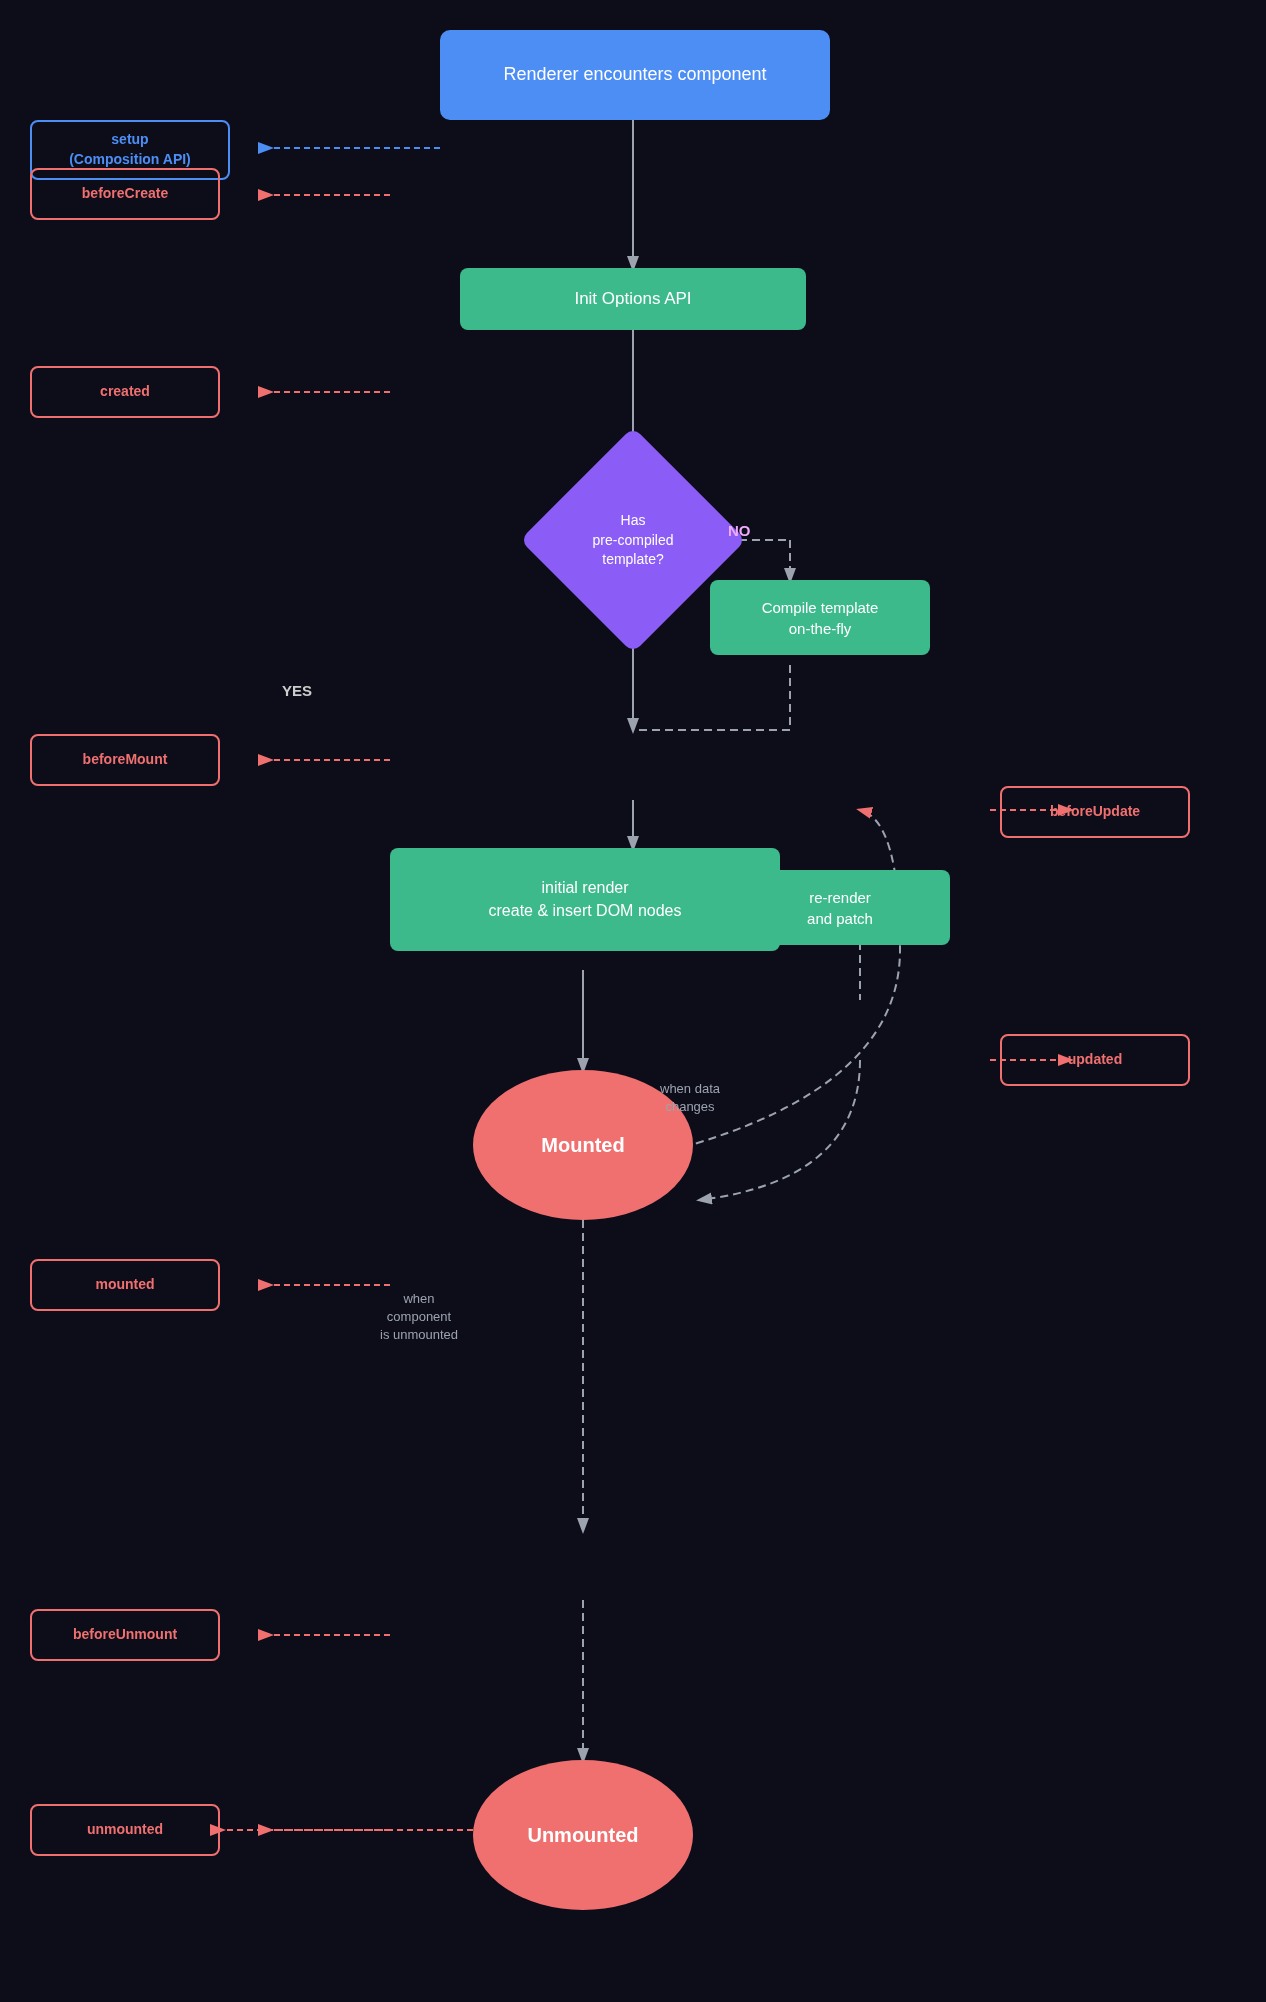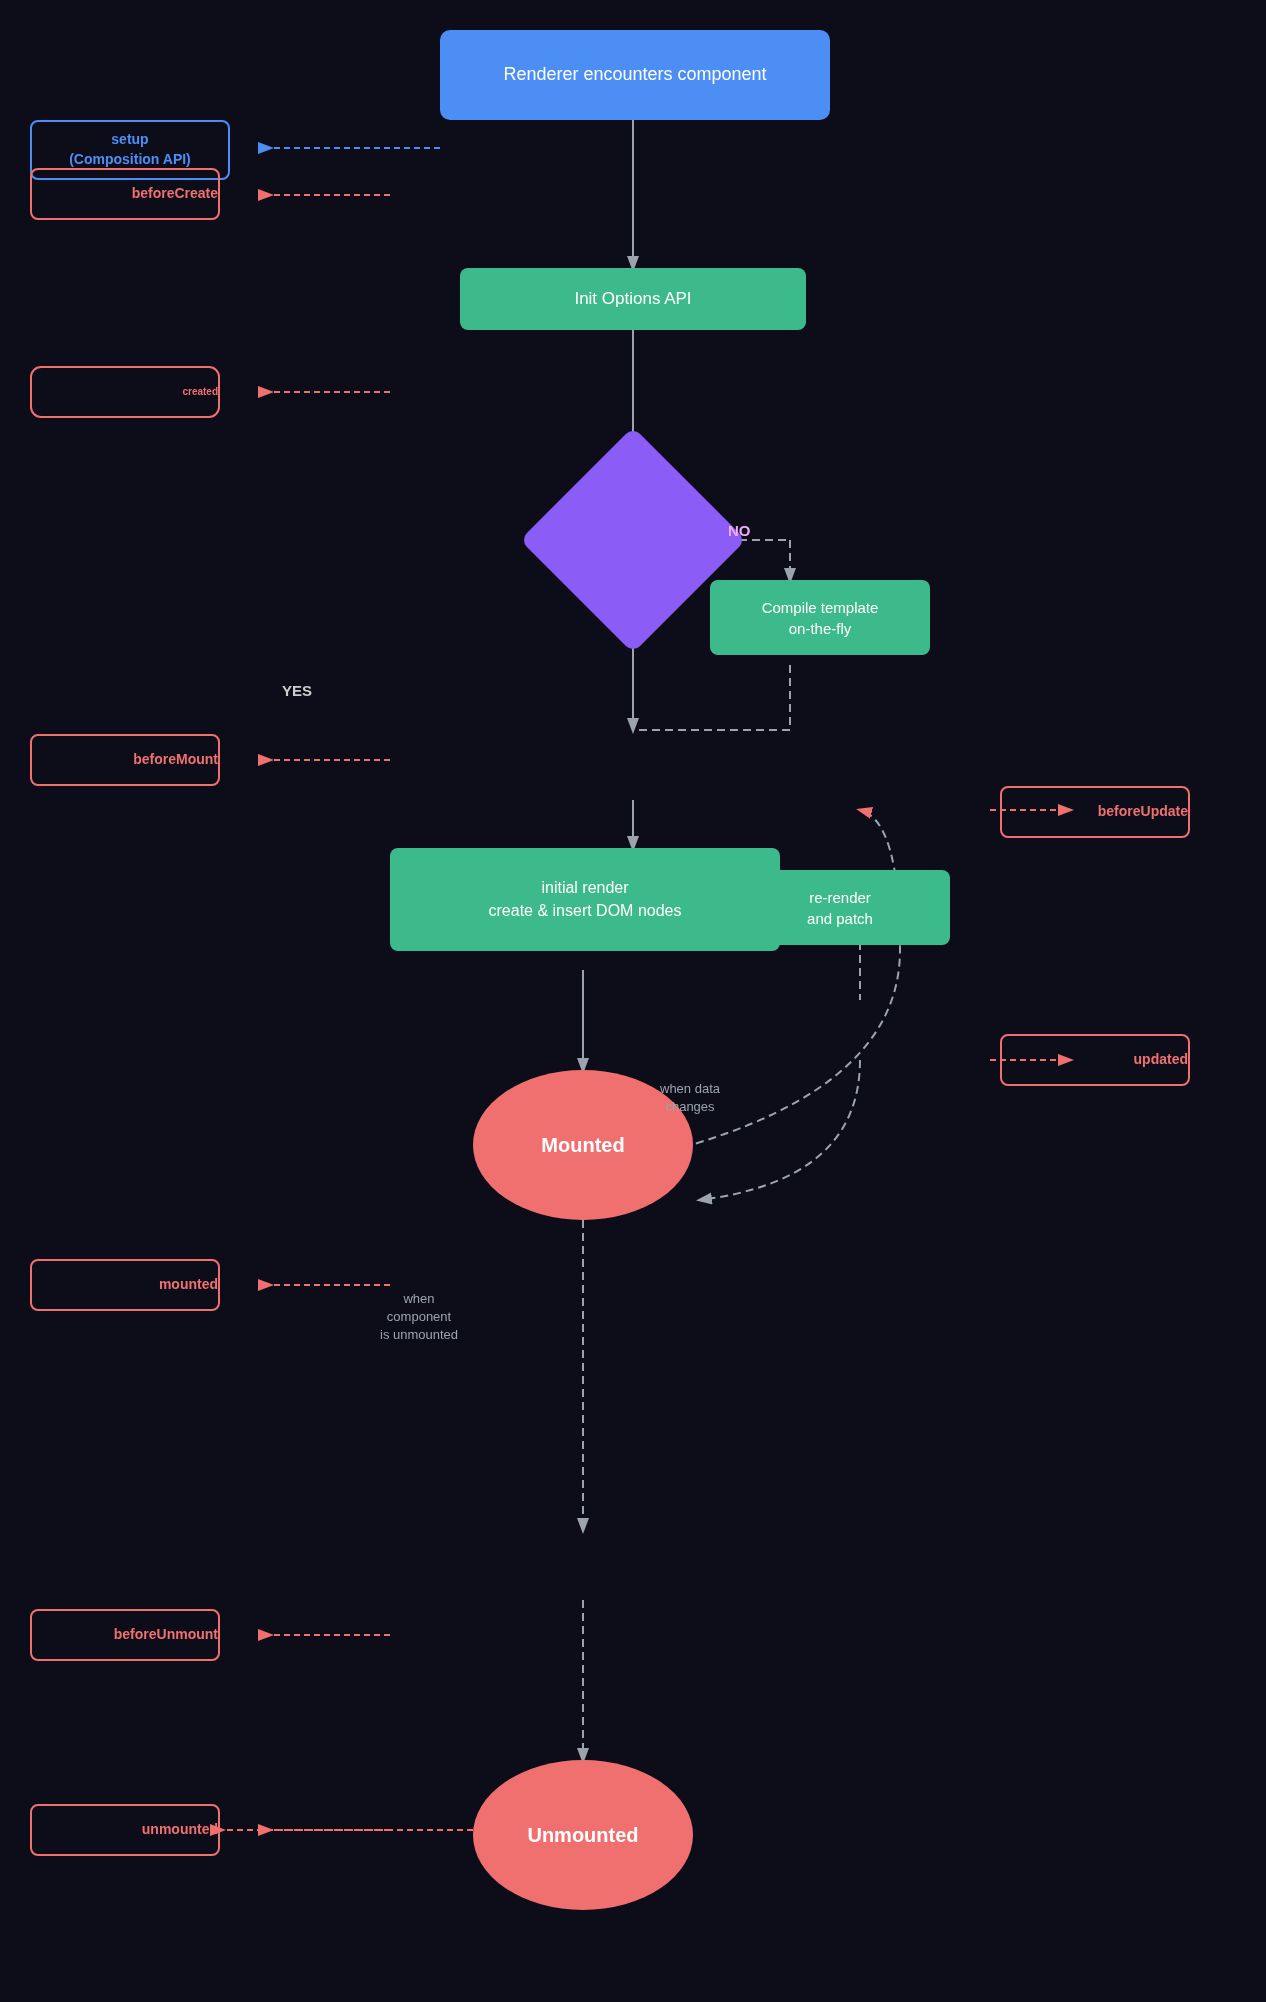--- a/index.html
+++ b/index.html
@@ -38,21 +38,20 @@
       background: #3dba8c;
       color: white;
       border-radius: 8px;
     }
     .box-red-outline {
       background: transparent;
       color: #f07070;
       border: 2px solid #f07070;
       border-radius: 8px;
       font-weight: 600;
-      justify-content: flex-end;
     }
     .box-blue-outline {
       background: transparent;
       color: #4d8ef5;
       border: 2px solid #4d8ef5;
       border-radius: 8px;
       font-weight: 600;
     }
     .diamond {
       position: absolute;
@@ -180,25 +179,28 @@
   </div>
 
   <div class="box box-red-outline" style="left:30px; top:168px; width:190px; height:52px; font-size:14px;">
     <span>beforeCreate</span>
   </div>
 
   <div class="box box-green" style="left:460px; top:268px; width:346px; height:62px; font-size:17px;">
     <span>Init Options API</span>
   </div>
 
-  <div class="box box-red-outline" style="left:30px; top:366px; width:190px; height:52px; font-size:10px;border-radius:11px;">
+  <div class="box box-red-outline" style="left:30px; top:366px; width:190px; height:52px; font-size:14px;">
     <span>created</span>
   </div>
 
   <div class="diamond" style="left:553px; top:460px;"></div>
+  <div class="diamond-text" style="left:530px; top:468px; width:206px; height:145px; font-size:14px;">
+    <span>Has<br>pre-compiled<br>template?</span>
+  </div>
 
   <div class="label-text" style="left:728px; top:520px; color:#f0abfc; font-size:15px; font-weight:600;">
     <span>NO</span>
   </div>
 
   <div class="label-text" style="left:282px; top:680px; color:#ccc; font-size:15px; font-weight:600;">
     <span>YES</span>
   </div>
 
   <div class="box box-green" style="left:710px; top:580px; width:220px; height:75px; font-size:15px;text-align:center;">

